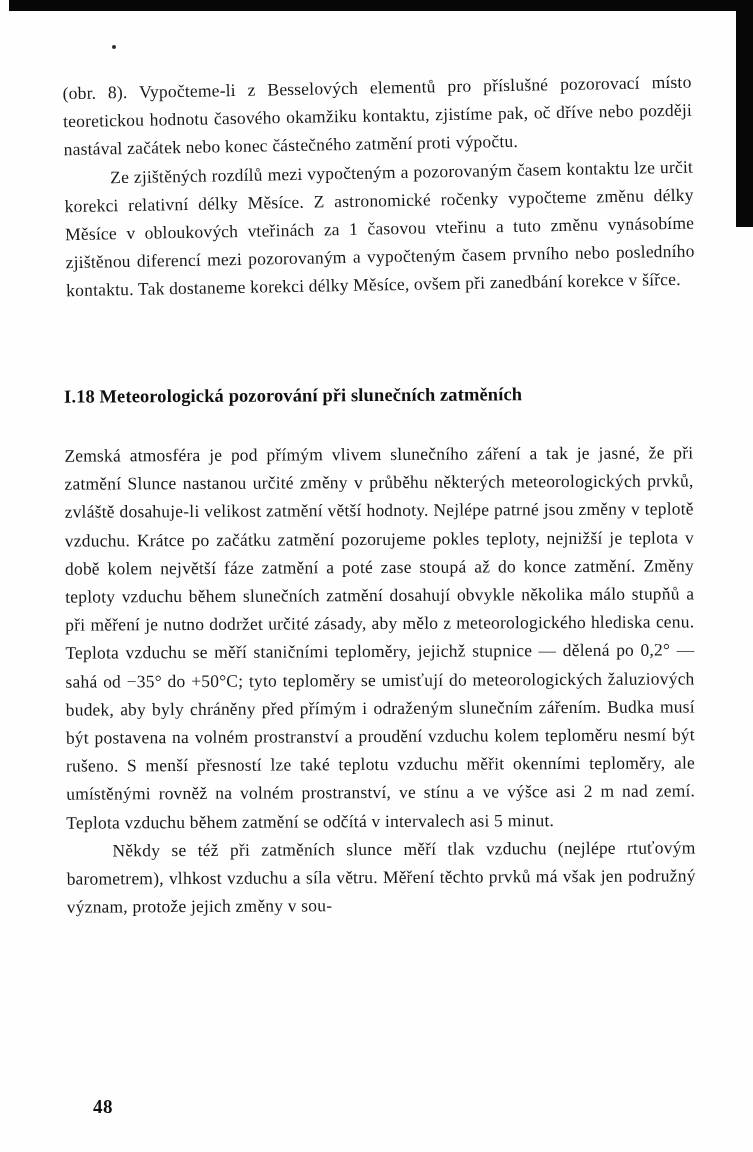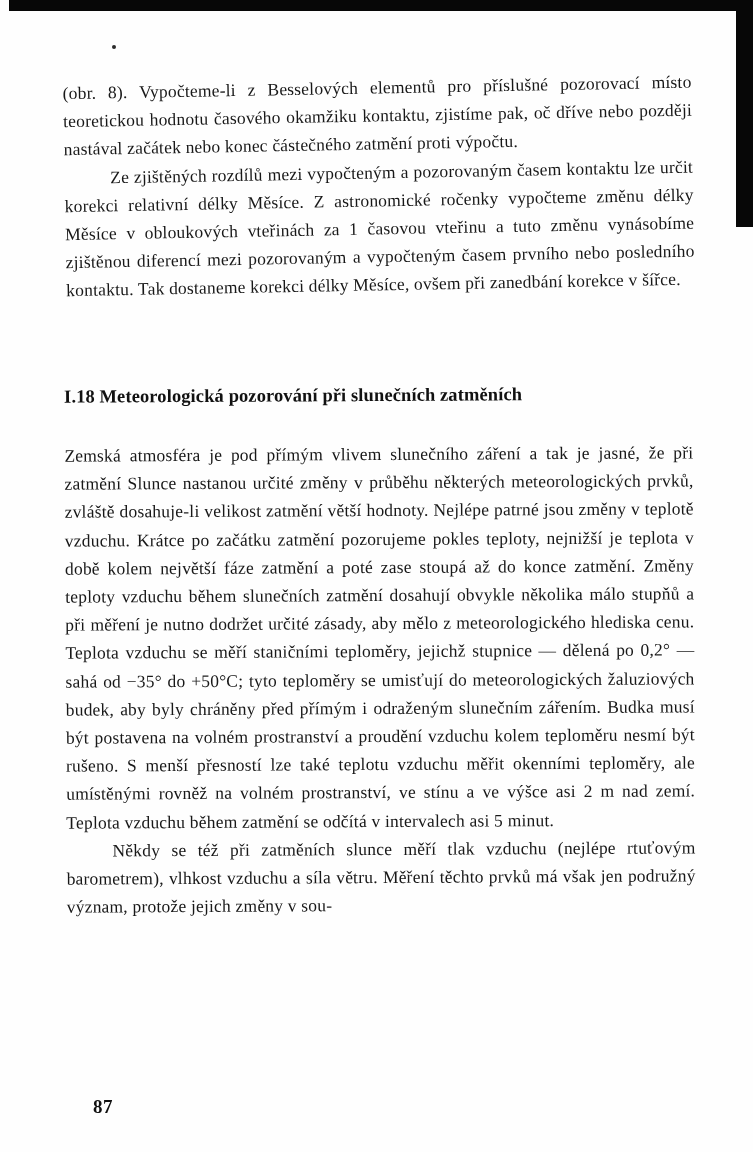--- a/index.html
+++ b/index.html
@@ -99,15 +99,15 @@
     </div>
 
     <div class="tilt-slight">
       <h2 class="heading">I.18 Meteorologická pozorování při slunečních zatměních</h2>
       <p class="para">Zemská atmosféra je pod přímým vlivem slunečního záření a tak je jasné, že při zatmění Slunce nastanou určité změny v průběhu některých meteorologických prvků, zvláště dosahuje-li velikost zatmění větší hodnoty. Nejlépe patrné jsou změny v teplotě vzduchu. Krátce po začátku zatmění pozorujeme pokles teploty, nejnižší je teplota v době kolem největší fáze zatmění a poté zase stoupá až do konce zatmění. Změny teploty vzduchu během slunečních zatmění dosahují obvykle několika málo stupňů a při měření je nutno dodržet určité zásady, aby mělo z meteorologického hlediska cenu. Teplota vzduchu se měří staničními teploměry, jejichž stupnice — dělená po 0,2° — sahá od −35° do +50°C; tyto teploměry se umisťují do meteorologických žaluziových budek, aby byly chráněny před přímým i odraženým slunečním zářením. Budka musí být postavena na volném prostranství a proudění vzduchu kolem teploměru nesmí být rušeno. S menší přesností lze také teplotu vzduchu měřit okenními teploměry, ale umístěnými rovněž na volném prostranství, ve stínu a ve výšce asi 2 m nad zemí. Teplota vzduchu během zatmění se odčítá v intervalech asi 5 minut.</p>
       <p class="para indent">Někdy se též při zatměních slunce měří tlak vzduchu (nejlépe rtuťovým barometrem), vlhkost vzduchu a síla větru. Měření těchto prvků má však jen podružný význam, protože jejich změny v sou-</p>
     </div>
 
   </div>
 
-  <div class="page-number">87</div>
+  <div class="page-number">48</div>
 
 </div>
 
 </body></html>

